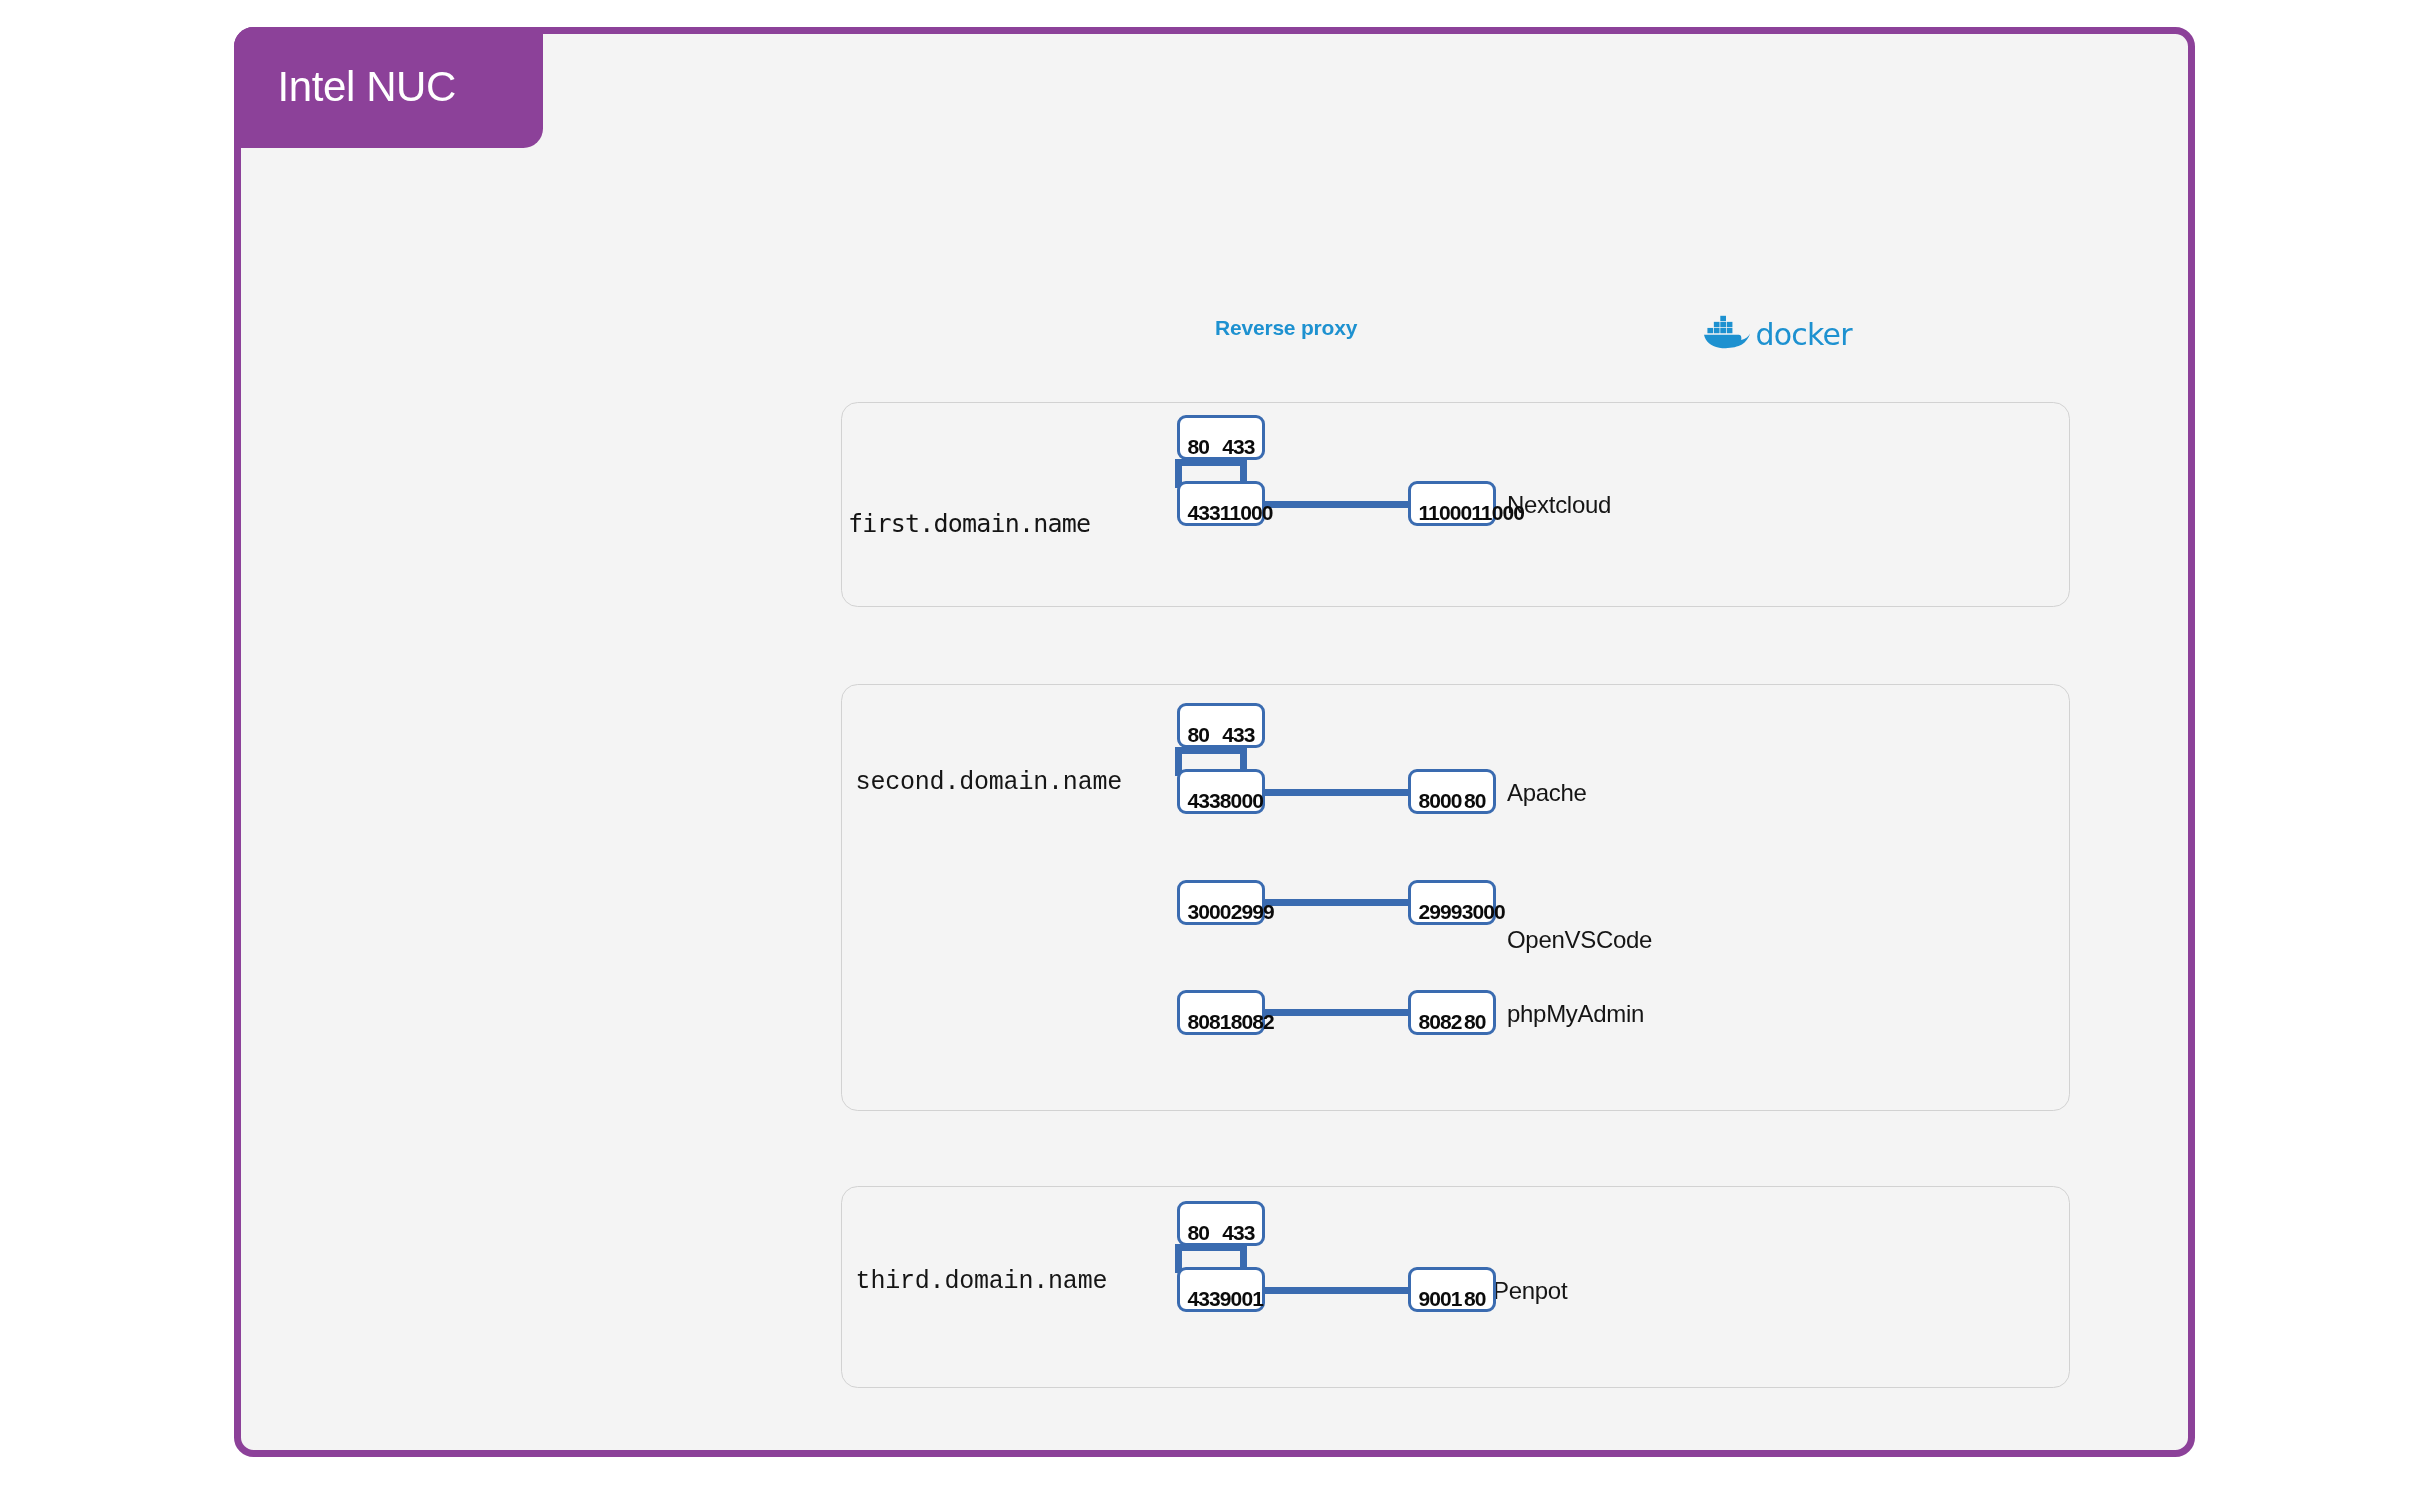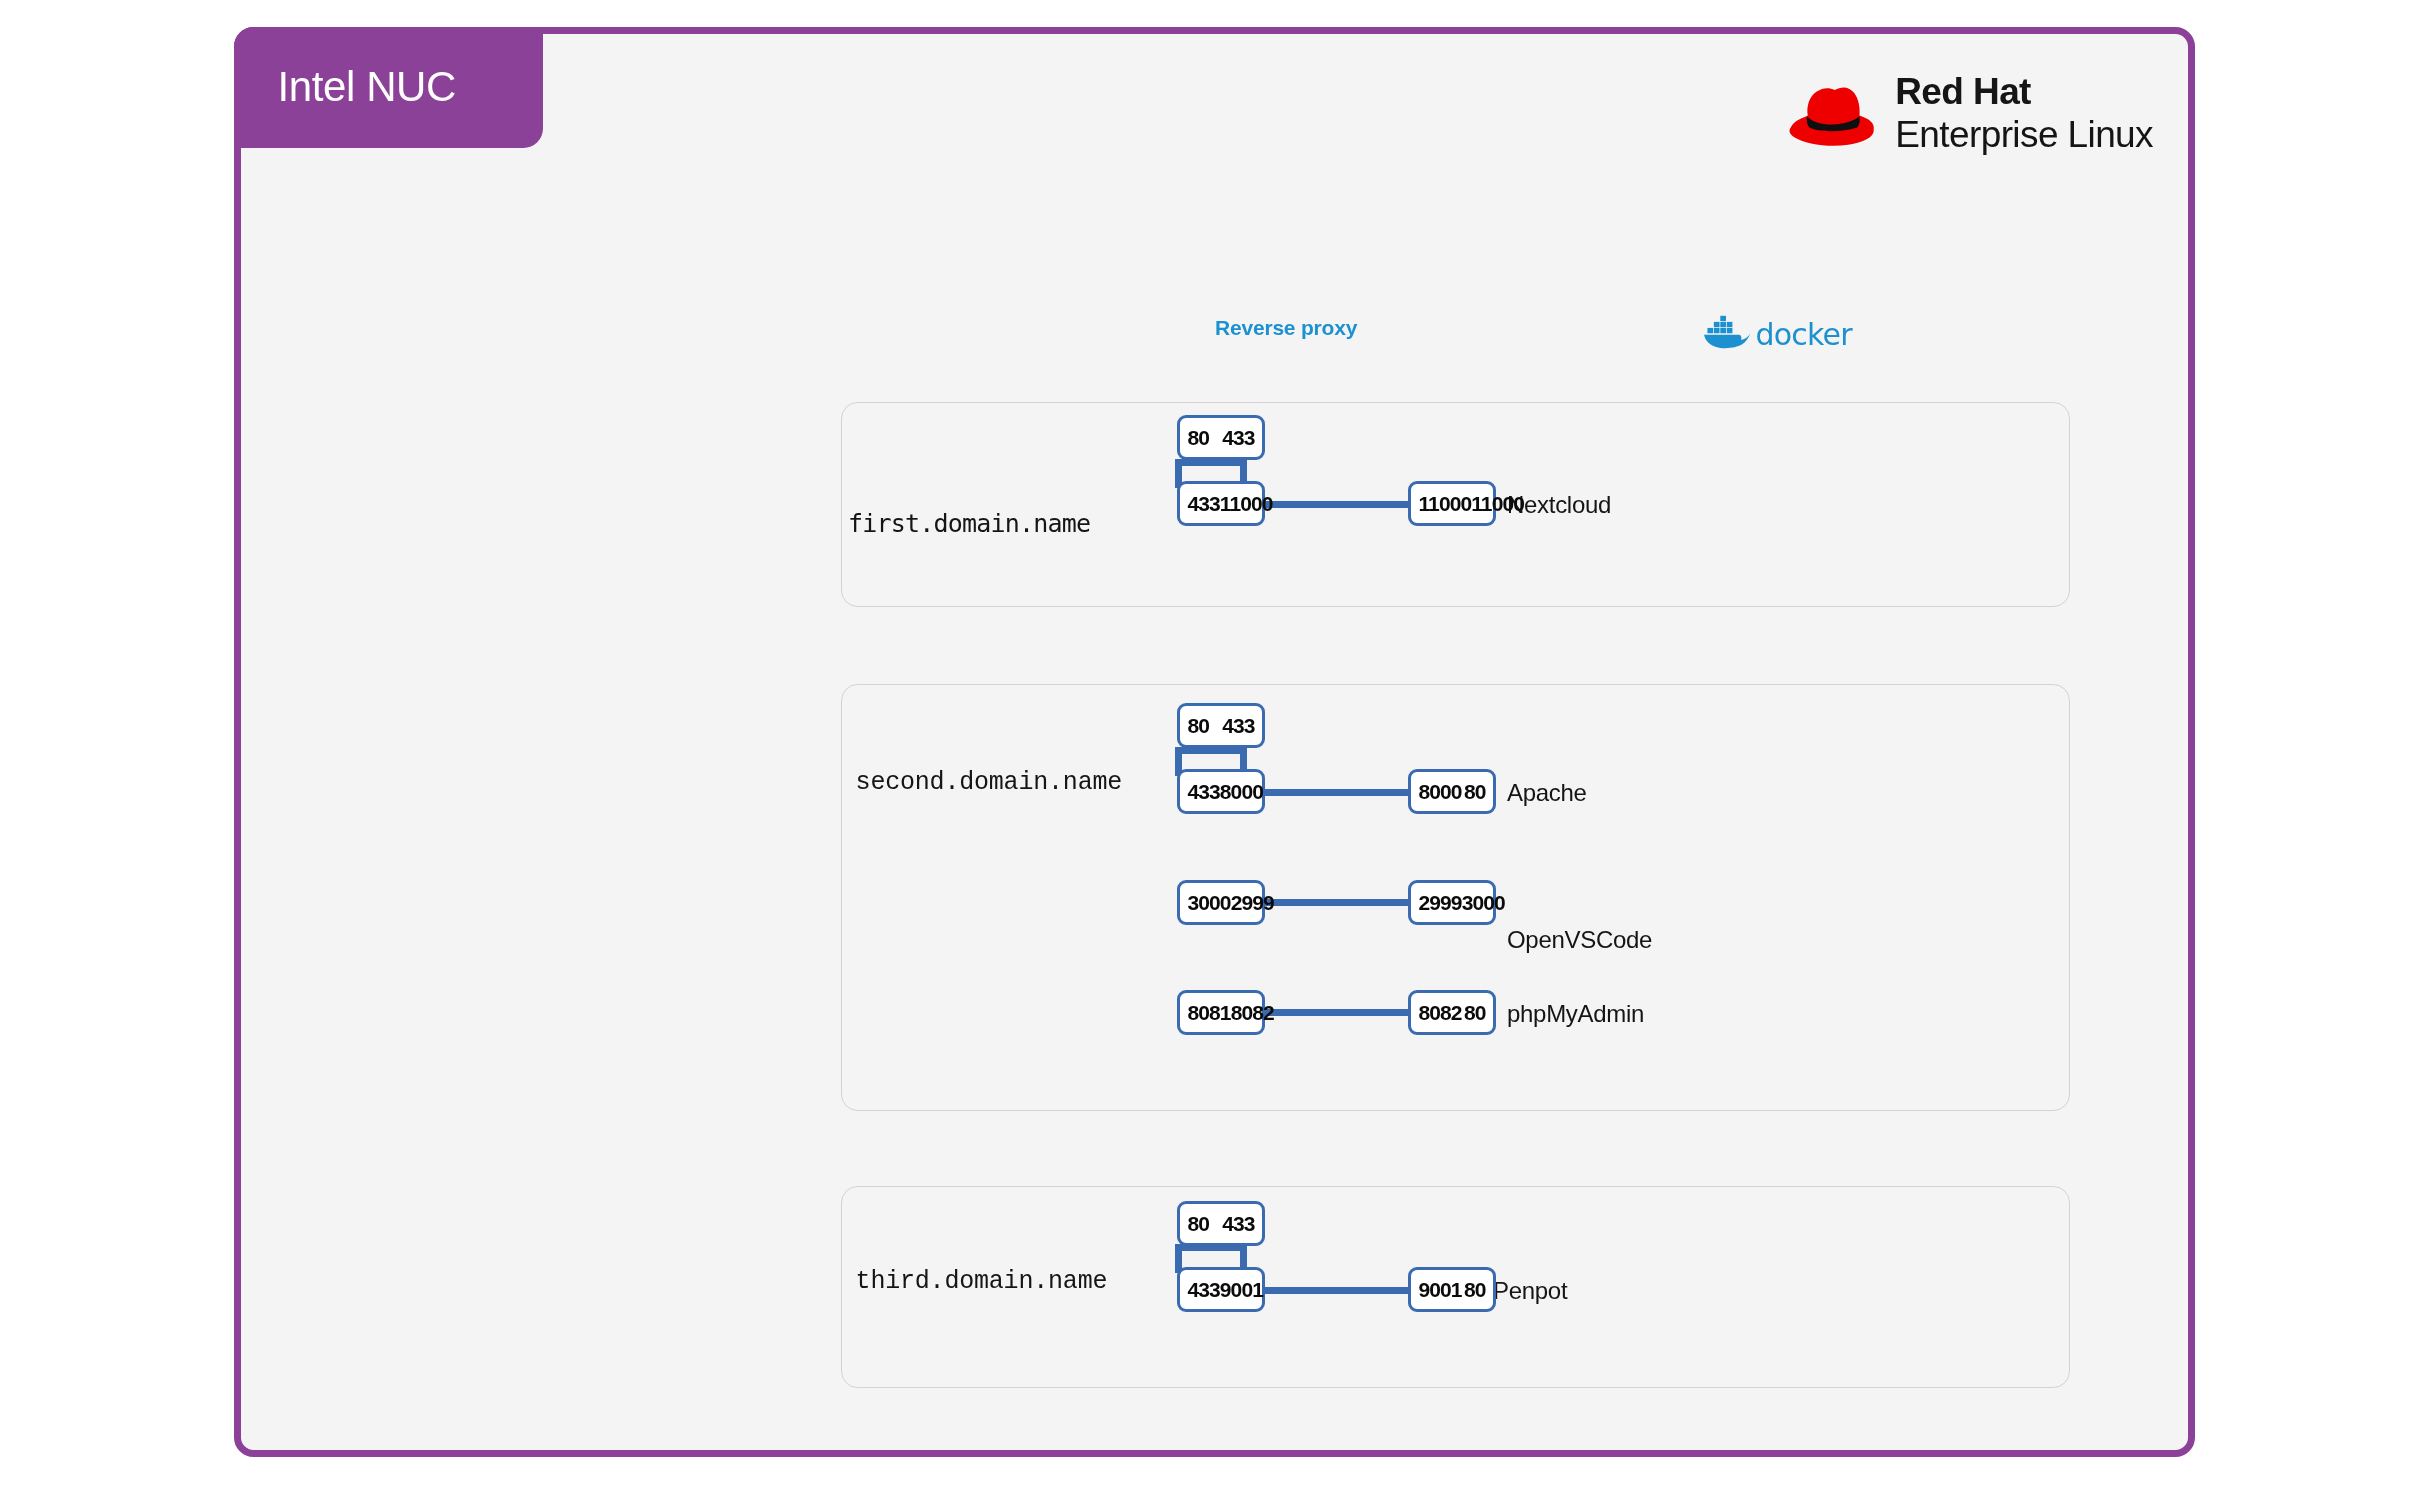--- a/index.html
+++ b/index.html
@@ -141,21 +141,21 @@
   
   .port-box {
     position: absolute;
     box-sizing: border-box;
     width: 88px;
     height: 45px;
     background: #ffffff;
     border: 3.8px solid #3a6bb0;
     border-radius: 9px;
     display: flex;
-    align-items: center;
+    align-items: flex-end;
     justify-content: space-between;
     padding: 0 7.5px;
     z-index: 3;
   }
   .port-box .port {
     font-size: 21px;
     font-weight: bold;
     color: #0b0b0b;
     font-family: "Liberation Sans", sans-serif;
     letter-spacing: -0.9px;
@@ -194,31 +194,20 @@
 </style>
 </head>
 <body>
 
 <div id="frame">
 
   <div id="title-tab">
     <span class="tab-text">Intel NUC</span>
   </div>
 
-  <div id="rhel-logo">
-    <svg id="rhel-hat" viewBox="0 0 130 104">
-      <path d="M66 16 C76 10 86 12 92 20 C98 28 100 40 99 50 L104 52 C112 55 118 60 118 66 C118 76 96 86 68 88 C38 90 12 82 8 70 C6 63 14 56 26 52 L30 50 C28 38 32 24 42 18 C50 13 58 12 66 16 Z" fill="#ee0000"></path>
-      <path d="M29 51 C28 57 29 62 32 66 C44 72 74 73 96 66 C99 62 100 57 99 51 C92 58 72 63 56 62 C44 61 34 57 29 51 Z" fill="#0f0f0f"></path>
-      <path d="M10 63 C4 68 4 74 12 79 C26 88 58 93 84 89 C104 86 118 79 118 70 C118 66 115 62 110 59 C112 68 96 78 70 81 C42 84 16 76 10 63 Z" fill="#ee0000"></path>
-    </svg>
-    <div id="rhel-words">
-      <span class="rh-line1">Red Hat</span>
-      <span class="rh-line2">Enterprise Linux</span>
-    </div>
-  </div>
 
   <div id="col-header-proxy">Reverse proxy</div>
 
   <div id="col-header-docker">
     <svg id="docker-whale" viewBox="0 0 62 50">
       <g fill="#1d91d0">
         <rect x="13" y="17" width="7.5" height="7"></rect>
         <rect x="21.5" y="17" width="7.5" height="7"></rect>
         <rect x="30" y="17" width="7.5" height="7"></rect>
         <rect x="13" y="9" width="7.5" height="7"></rect>

